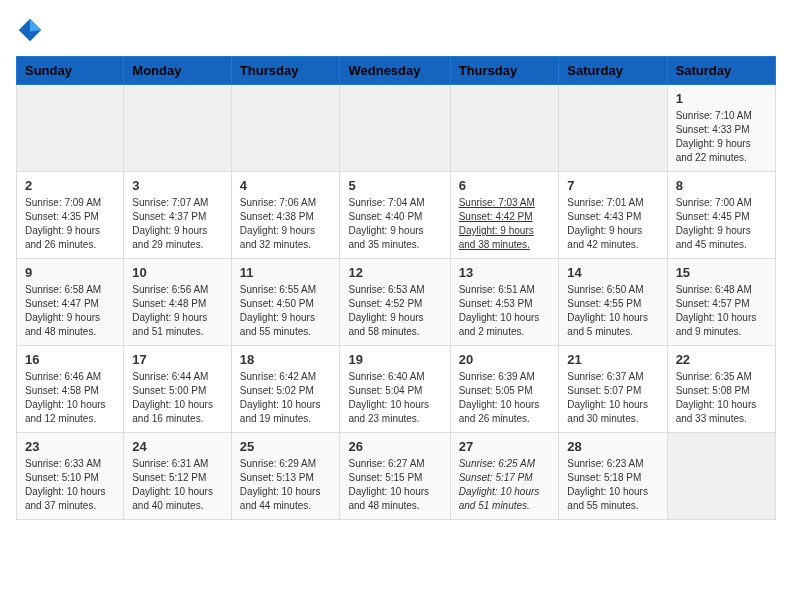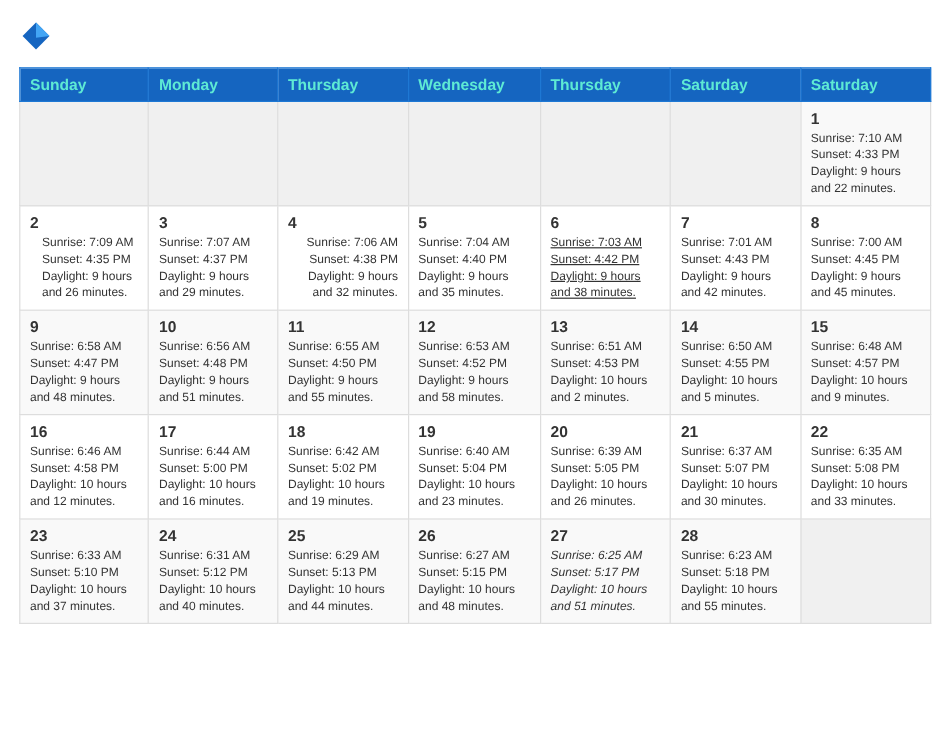--- a/index.html
+++ b/index.html
@@ -53,21 +53,21 @@
       font-size: 15px;
       color: #555;
     }
     .calendar {
       width: 100%;
       border-collapse: collapse;
       border: 1px solid #ccc;
     }
     .calendar thead tr {
       background: #1565c0;
-      color: #5eead4;
+      color: #000000;
       border-radius: 13px;
     }
     .calendar thead th {
       font-size: 13px;
       font-weight: bold;
       padding: 6px 8px;
       text-align: left;
       border: 1px solid #1e78d4;
     }
     .calendar tbody tr {
@@ -143,33 +143,33 @@
         <td>
           <span class="day-number">1</span>
           <div class="day-info" style="white-space: pre-line;">Sunrise: 7:10 AM
 Sunset: 4:33 PM
 Daylight: 9 hours and 22 minutes.</div>
         </td>
       </tr>
       <tr>
         <td>
           <span class="day-number">2</span>
-          <div class="day-info" style="white-space: pre-line; margin-left: 10px;">Sunrise: 7:09 AM
+          <div class="day-info" style="white-space: pre-line;">Sunrise: 7:09 AM
 Sunset: 4:35 PM
 Daylight: 9 hours and 26 minutes.</div>
         </td>
         <td>
           <span class="day-number">3</span>
           <div class="day-info" style="white-space: pre-line;">Sunrise: 7:07 AM
 Sunset: 4:37 PM
 Daylight: 9 hours and 29 minutes.</div>
         </td>
         <td>
           <span class="day-number">4</span>
-          <div class="day-info" style="white-space: pre-line; text-align: right;">Sunrise: 7:06 AM
+          <div class="day-info" style="white-space: pre-line;">Sunrise: 7:06 AM
 Sunset: 4:38 PM
 Daylight: 9 hours and 32 minutes.</div>
         </td>
         <td>
           <span class="day-number">5</span>
           <div class="day-info" style="white-space: pre-line;">Sunrise: 7:04 AM
 Sunset: 4:40 PM
 Daylight: 9 hours and 35 minutes.</div>
         </td>
         <td>

